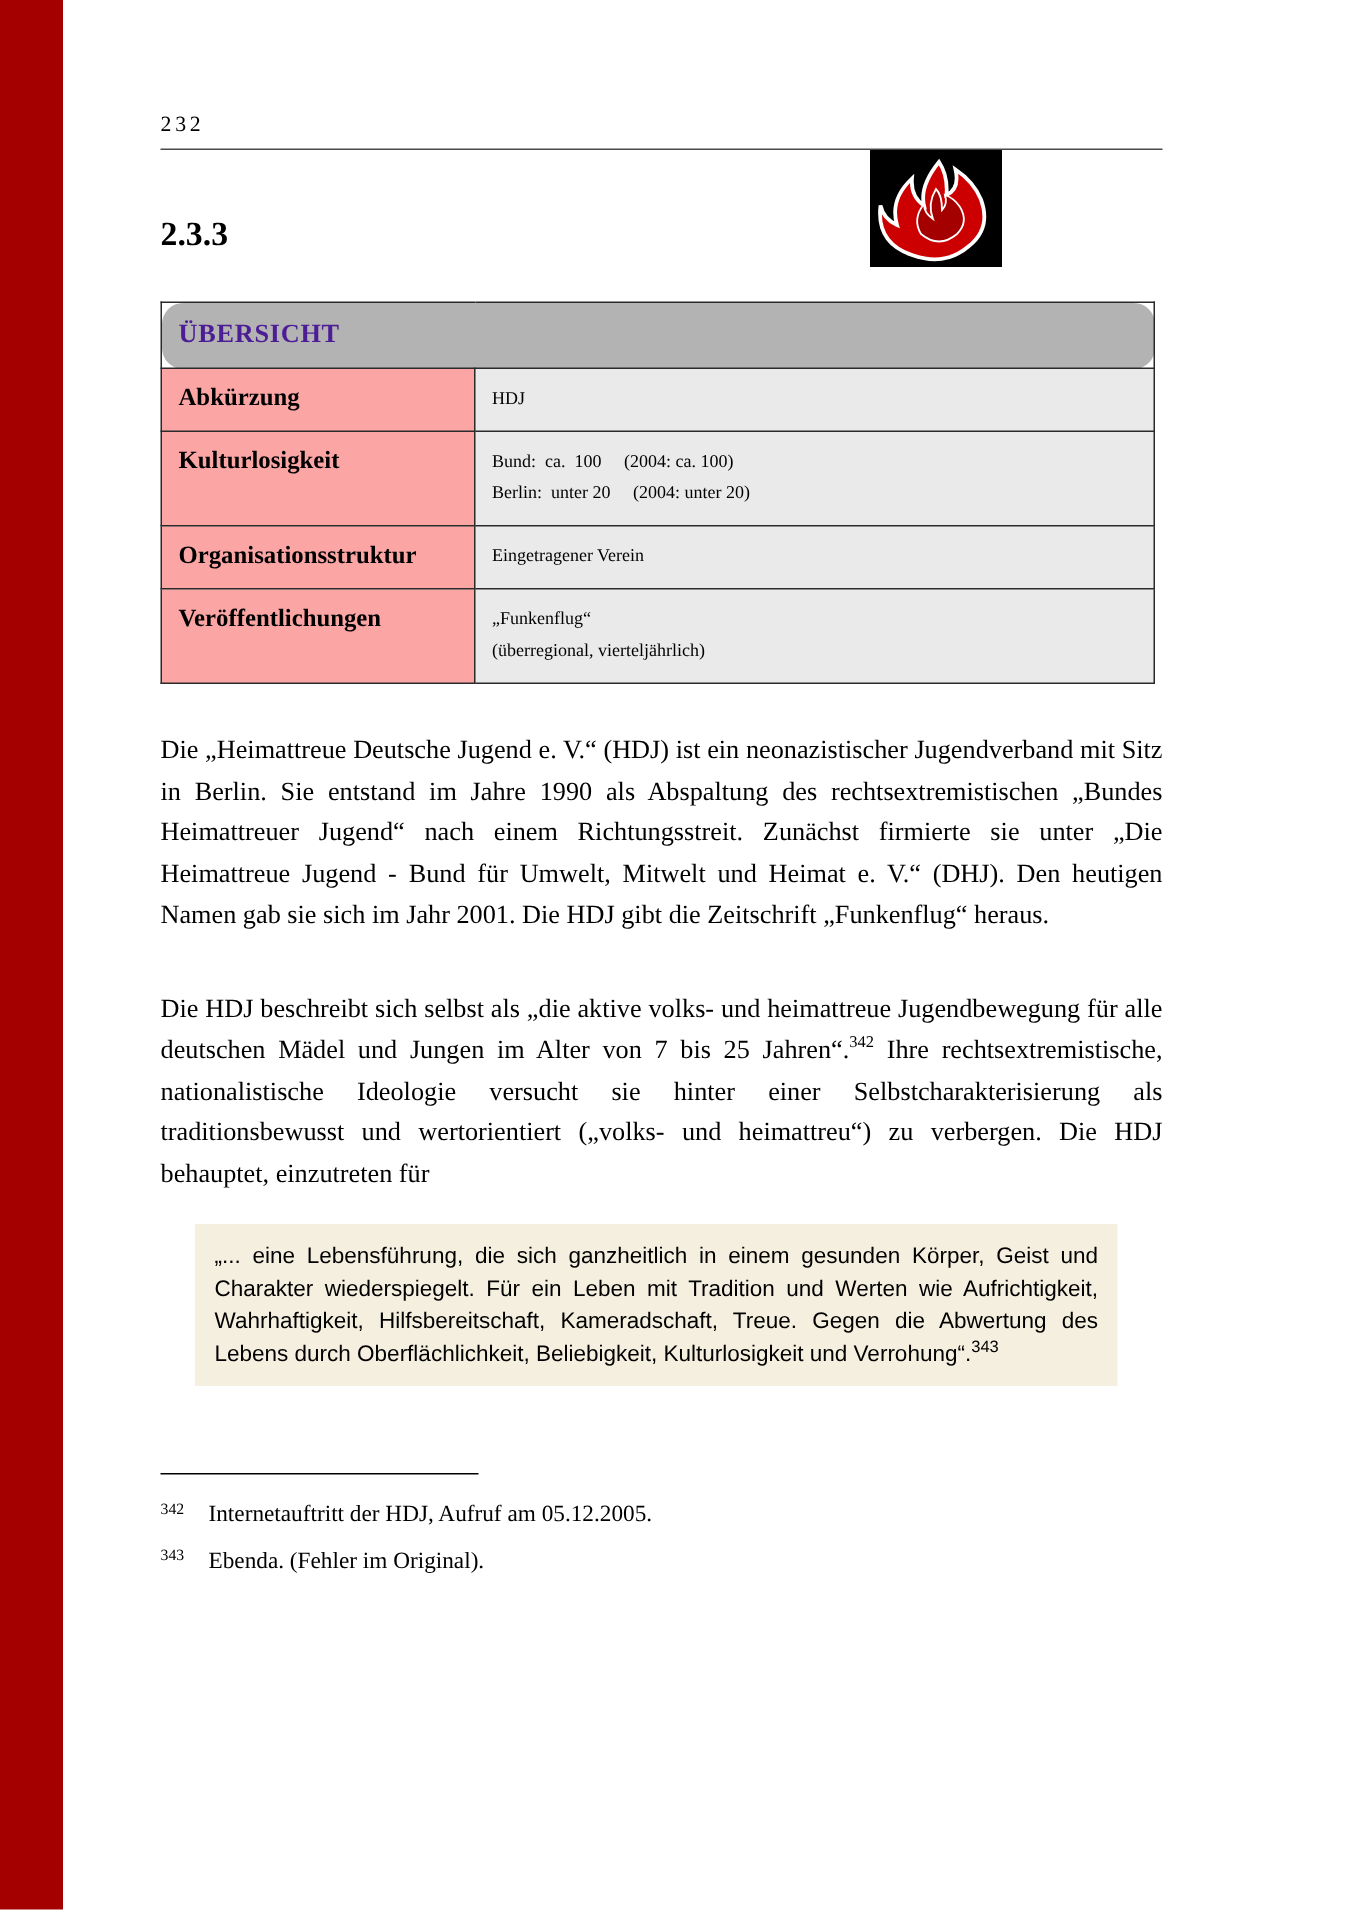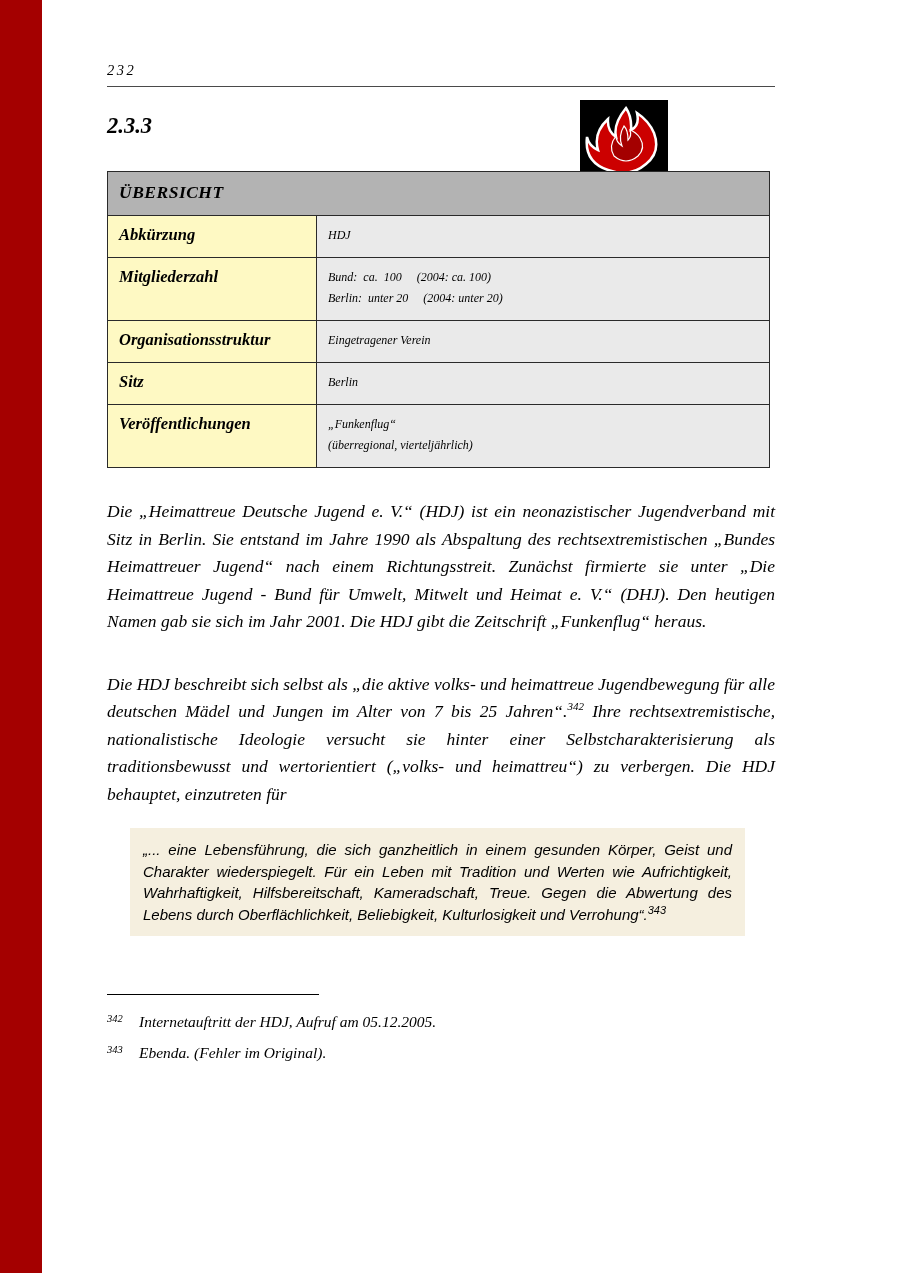--- a/index.html
+++ b/index.html
@@ -15,23 +15,22 @@
 
   .stripe {
     position: absolute;
     left: 0; top: 0;
     width: 42px; height: 1273px;
     background: #a40000;
   }
 
   .content {
     position: absolute;
-    left: 107px; top: 0;
+    left: 107px; top: 13px;
     width: 668px;
-    font-style: italic;
   }
 
   .header {
     display: flex;
     justify-content: space-between;
     align-items: baseline;
     padding-top: 62px;
     padding-bottom: 7px;
     border-bottom: 1px solid #4a4a4a;
     font-size: 14.5px;
@@ -39,21 +38,21 @@
   .header .pagenum { letter-spacing: 2.5px; }
   .header .doctitle { letter-spacing: 2.5px; }
 
   .heading {
     margin-top: 26px;
     font-size: 22.5px;
     font-weight: bold;
     display: flex;
     align-items: baseline;
   }
-  .heading .num { margin-right: 30px; }
+  .heading .num { margin-right: 30px; margin-top: 17px; }
 
   .logo {
     position: absolute;
     top: 100px;
     left: 580px;
     width: 88px;
     height: 78px;
   }
   .logo svg { display: block; width: 100%; height: 100%; }
 
@@ -62,27 +61,28 @@
     width: 663px;
     border-collapse: collapse;
   }
   table.overview th, table.overview td {
     border: 1px solid #2a2a2a;
     vertical-align: top;
     text-align: left;
   }
   th.ov-title {
     background: #b3b3b3;
-    color: #000000;
+    color: #4c1d95;
     font-size: 17.5px;
     padding: 10px 11px 12px 11px;
     letter-spacing: 0.5px;
+    border-radius: 14px;
   }
   td.lbl {
-    background: #fef9c3;
+    background: #fca5a5;
     font-weight: bold;
     width: 186px;
     font-size: 16.5px;
     padding: 9px 11px 11px 11px;
   }
   td.val {
     background: #eaeaea;
     font-size: 12px;
     padding: 9px 11px 11px 11px;
     white-space: pre-wrap;
@@ -160,31 +160,27 @@
   <table class="overview">
     <tbody>
         <tr>
       <th class="ov-title" colspan="2">ÜBERSICHT</th>
     </tr>
     <tr>
       <td class="lbl">Abkürzung</td>
       <td class="val">HDJ</td>
     </tr>
     <tr>
-      <td class="lbl">Mitgliederzahl</td>
+      <td class="lbl">Kulturlosigkeit</td>
       <td class="val">Bund:  ca.  100     (2004: ca. 100)
 Berlin:  unter 20     (2004: unter 20)</td>
     </tr>
     <tr>
       <td class="lbl">Organisationsstruktur</td>
       <td class="val">Eingetragener Verein</td>
-    </tr>
-    <tr>
-      <td class="lbl">Sitz</td>
-      <td class="val">Berlin</td>
     </tr>
     <tr>
       <td class="lbl">Veröffentlichungen</td>
       <td class="val">„Funkenflug“
 (überregional, vierteljährlich)</td>
     </tr>
   </tbody>
     </table>
 
   <p class="para first">Die „Heimattreue Deutsche Jugend e. V.“ (HDJ) ist ein neonazistischer Jugendverband mit Sitz in Berlin. Sie entstand im Jahre 1990 als Abspaltung des rechtsextremistischen „Bundes Heimattreuer Jugend“ nach einem Richtungsstreit. Zunächst firmierte sie unter „Die Heimattreue Jugend - Bund für Umwelt, Mitwelt und Heimat e. V.“ (DHJ). Den heutigen Namen gab sie sich im Jahr 2001. Die HDJ gibt die Zeitschrift „Funkenflug“ heraus.</p>

